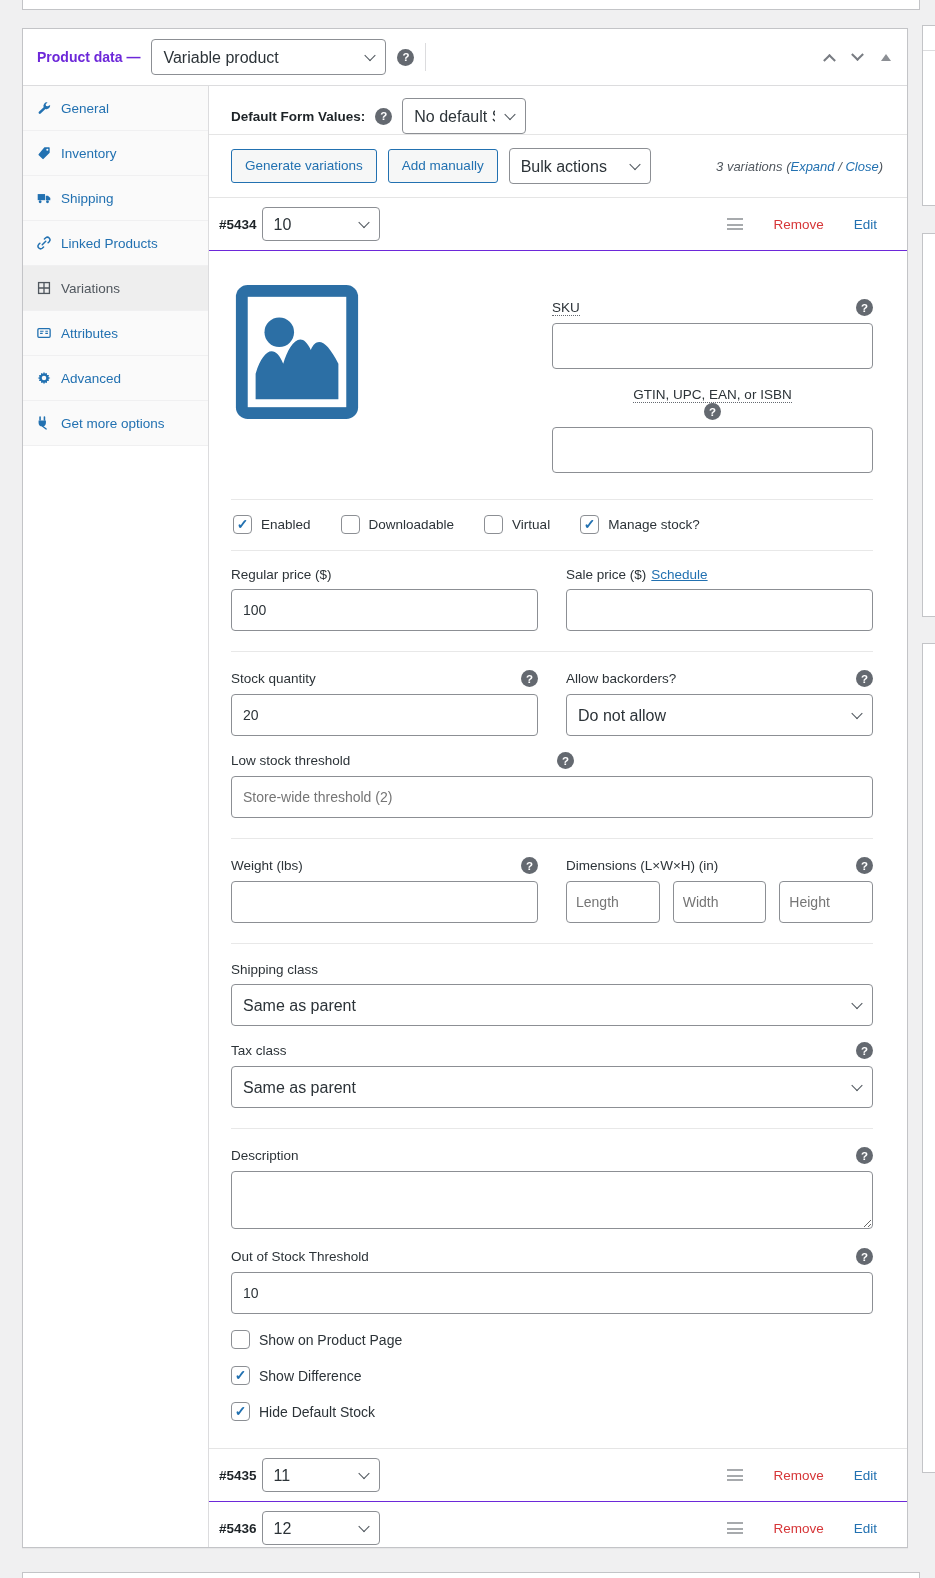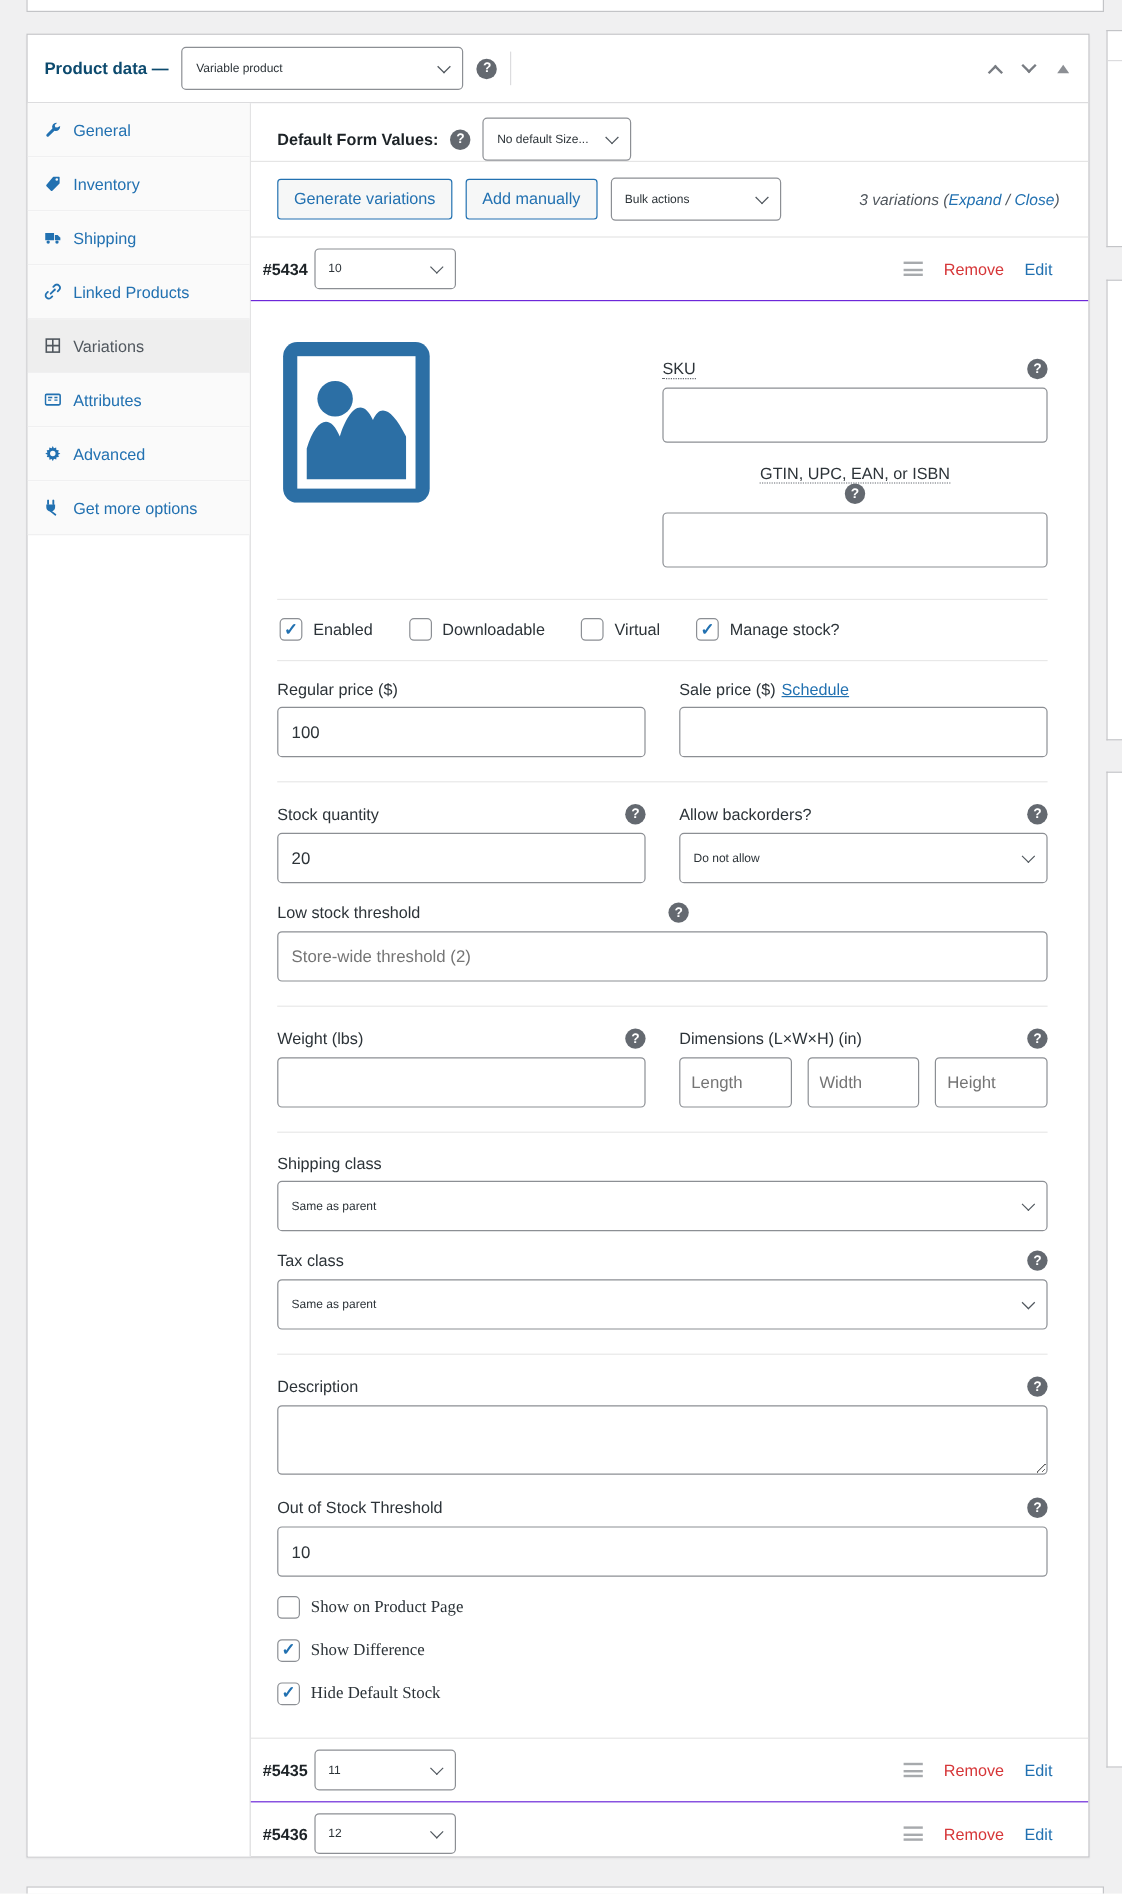--- a/index.html
+++ b/index.html
@@ -33,21 +33,21 @@
     position: absolute; left: 22px; top: 28px; width: 886px; height: 1520px;
     background: #fff; border: 1px solid #c3c4c7;
     box-shadow: 0 1px 1px rgba(0,0,0,.04);
     overflow: hidden;
   }
   .mb-header {
     height: 57px; display: flex; align-items: center;
     padding: 0 16px 0 14px; gap: 11px;
     border-bottom: 1px solid #dcdcde;
   }
-  .mb-title { font-weight: bold; font-size: 14px; color: #0c4a6e; white-space: nowrap; }
+  .mb-title { font-weight: bold; font-size: 14px; color: #6d28d9; white-space: nowrap; }
   .header-sep { width: 1px; height: 28px; background: #dcdcde; }
   .mb-controls { margin-left: auto; display: flex; align-items: center; gap: 19px; }
   .chev { width: 9px; height: 9px; border-right: 2px solid #787c82; border-bottom: 2px solid #787c82; cursor: pointer; }
   .chev.up   { transform: rotate(-135deg) translate(-2px,-2px); }
   .chev.down { transform: rotate(45deg) translate(-2px,-2px); }
   .tri-up {
     width: 0; height: 0; cursor: pointer;
     border-left: 5px solid transparent; border-right: 5px solid transparent;
     border-bottom: 7px solid #8c8f94;
   }
@@ -56,21 +56,21 @@
   .selwrap { position: relative; display: inline-block; }
   .selwrap::after {
     content: ""; position: absolute; right: 12px; top: 50%;
     width: 7px; height: 7px;
     border-right: 1.8px solid #50575e; border-bottom: 1.8px solid #50575e;
     transform: translateY(-68%) rotate(45deg); pointer-events: none;
   }
   select {
     appearance: none; -webkit-appearance: none; -moz-appearance: none;
     border: 1px solid #8c8f94; border-radius: 4px; background: #fff;
-    font-family: inherit; font-size: 10px; color: #2c3338;
+    font-family: inherit; font-size: 16px; color: #2c3338;
     height: 36px; padding: 0 30px 0 11px; width: 100%; cursor: pointer;
   }
   .inp {
     border: 1px solid #8c8f94; border-radius: 4px; background: #fff;
     font-family: inherit; font-size: 14px; color: #2c3338;
     height: 42px; padding: 0 11px; width: 100%;
   }
   .inp::placeholder { color: #757575; opacity: 1; }
   .inp.tall { height: 46px; }
   textarea.inp { height: 58px; padding: 8px 11px; resize: vertical; }
@@ -120,21 +120,21 @@
   .summary a { color: #2271b1; }
 
   
   .var-row {
     display: flex; align-items: center;
     padding: 9px 30px 9px 10px; border-bottom: 1px solid #6d28d9;
   }
   .var-id { font-weight: bold; font-size: 13.5px; color: #1d2327; margin-right: 5px; }
   .var-select { width: 118px; }
   .var-select select { height: 34px; }
-  .var-actions { margin-left: auto; display: flex; align-items: center; gap: 17px; }
+  .var-actions { margin-left: auto; display: flex; align-items: center; gap: 30px; }
   .drag { width: 16px; height: 12px; position: relative; cursor: move;
           border-top: 2px solid #a7aaad; border-bottom: 2px solid #a7aaad; }
   .drag::after { content: ""; position: absolute; left: 0; right: 0; top: 4px; height: 2px; background: #a7aaad; }
   .link-remove { color: #d63638; font-size: 13.5px; }
   .link-edit { color: #2271b1; font-size: 13.5px; }
 
   
   .varform { padding: 0 34px 8px 22px; border-bottom: 1px solid #e5e5e5; }
   .media-row { display: flex; padding: 34px 0 26px; }
   .media-left { width: 50%; }
@@ -157,21 +157,21 @@
     display: inline-flex; align-items: center; justify-content: center;
   }
   .cb.checked::after { content: "✓"; color: #2271b1; font-weight: bold; font-size: 14px; margin-top: -1px; }
 
   .two-col { display: flex; gap: 28px; }
   .col { flex: 1; min-width: 0; }
   .sec { border-top: 1px solid #e8e8e8; margin-top: 20px; padding-top: 2px; }
   .dims-row { display: flex; gap: 13px; }
   .dims-row .inp { flex: 1; padding: 12px 9px; }
 
-  .options-list { padding: 16px 0 2px; font-family: Liberation Serif, serif; }
+  .options-list { padding: 16px 0 2px; }
   .options-list .cb-item { margin-bottom: 17px; font-size: 14px; }
 
   .row-footer { display: flex; align-items: center; gap: 10px; padding: 15px 24px 15px 22px; }
 </style>
 </head>
 <body>
 
 <div class="top-strip"></div>
 <div class="side-sliver" style="top:25px;height:181px;">
     <div class="sliver-line"></div>

